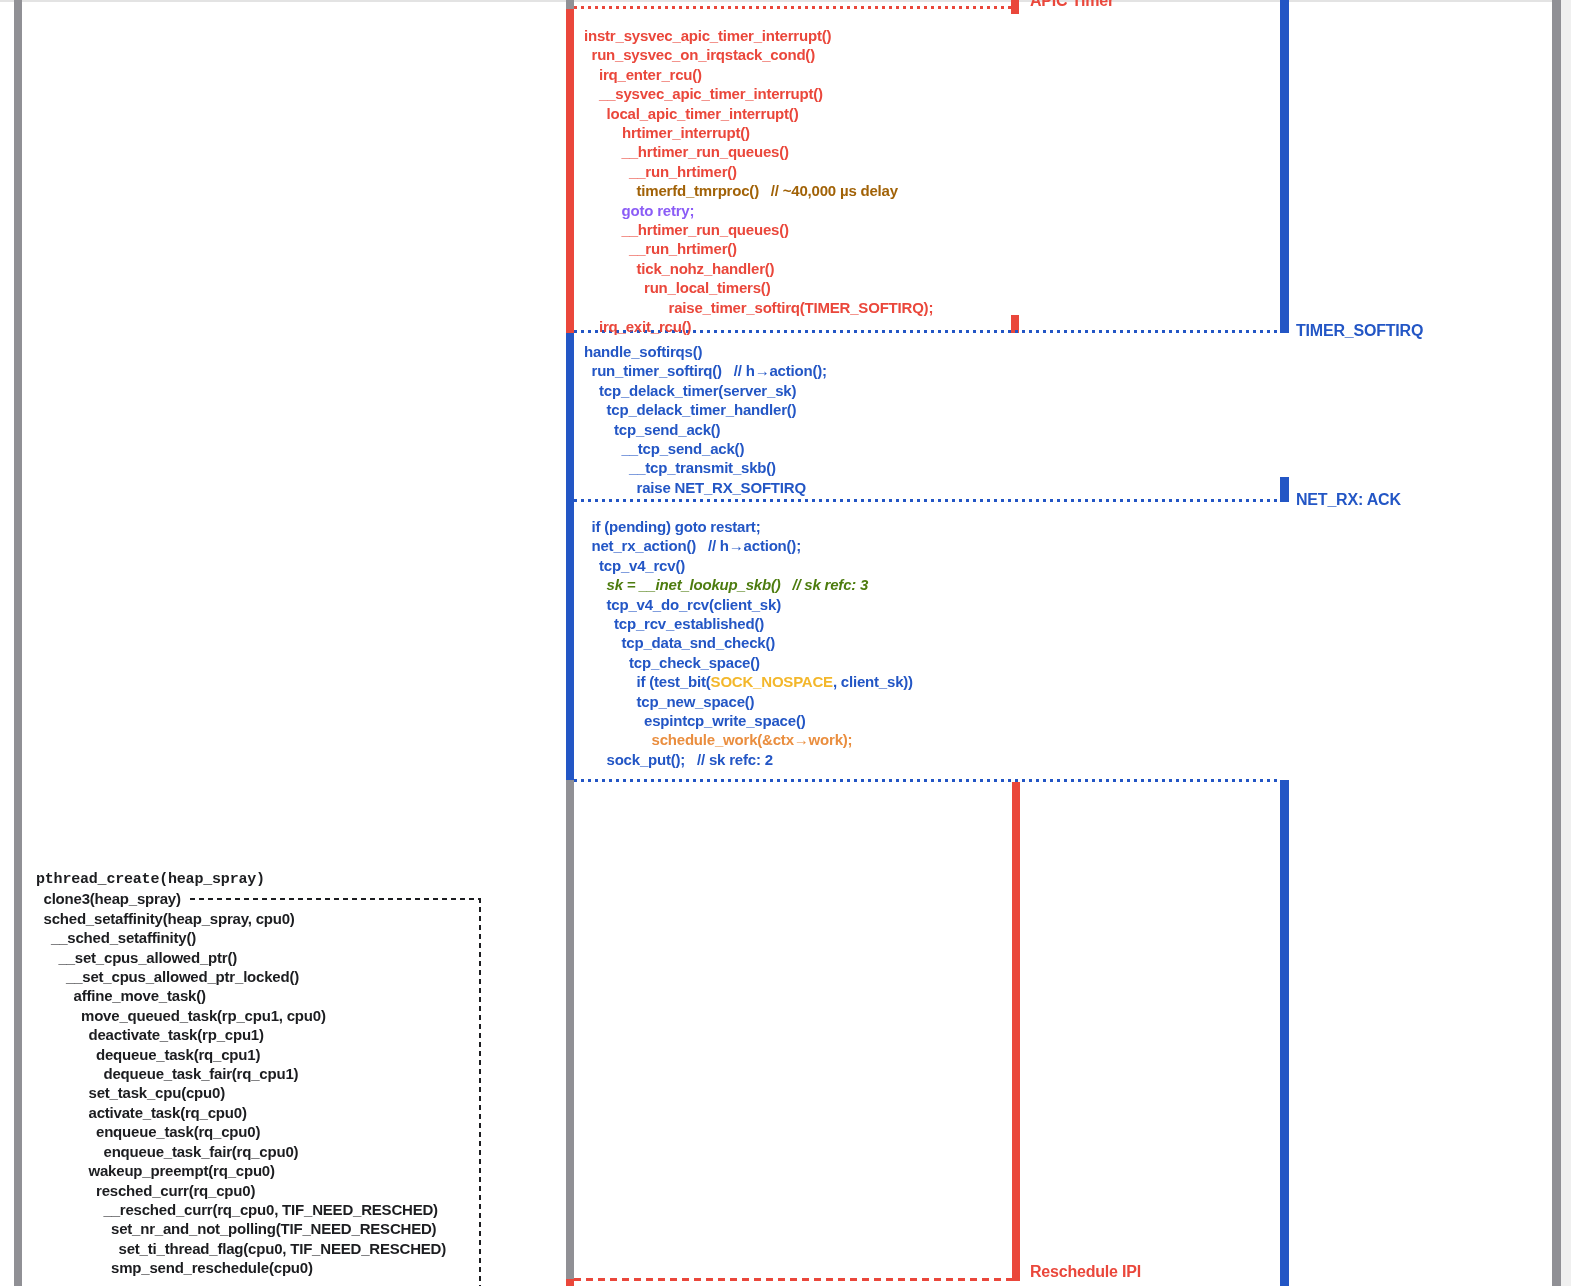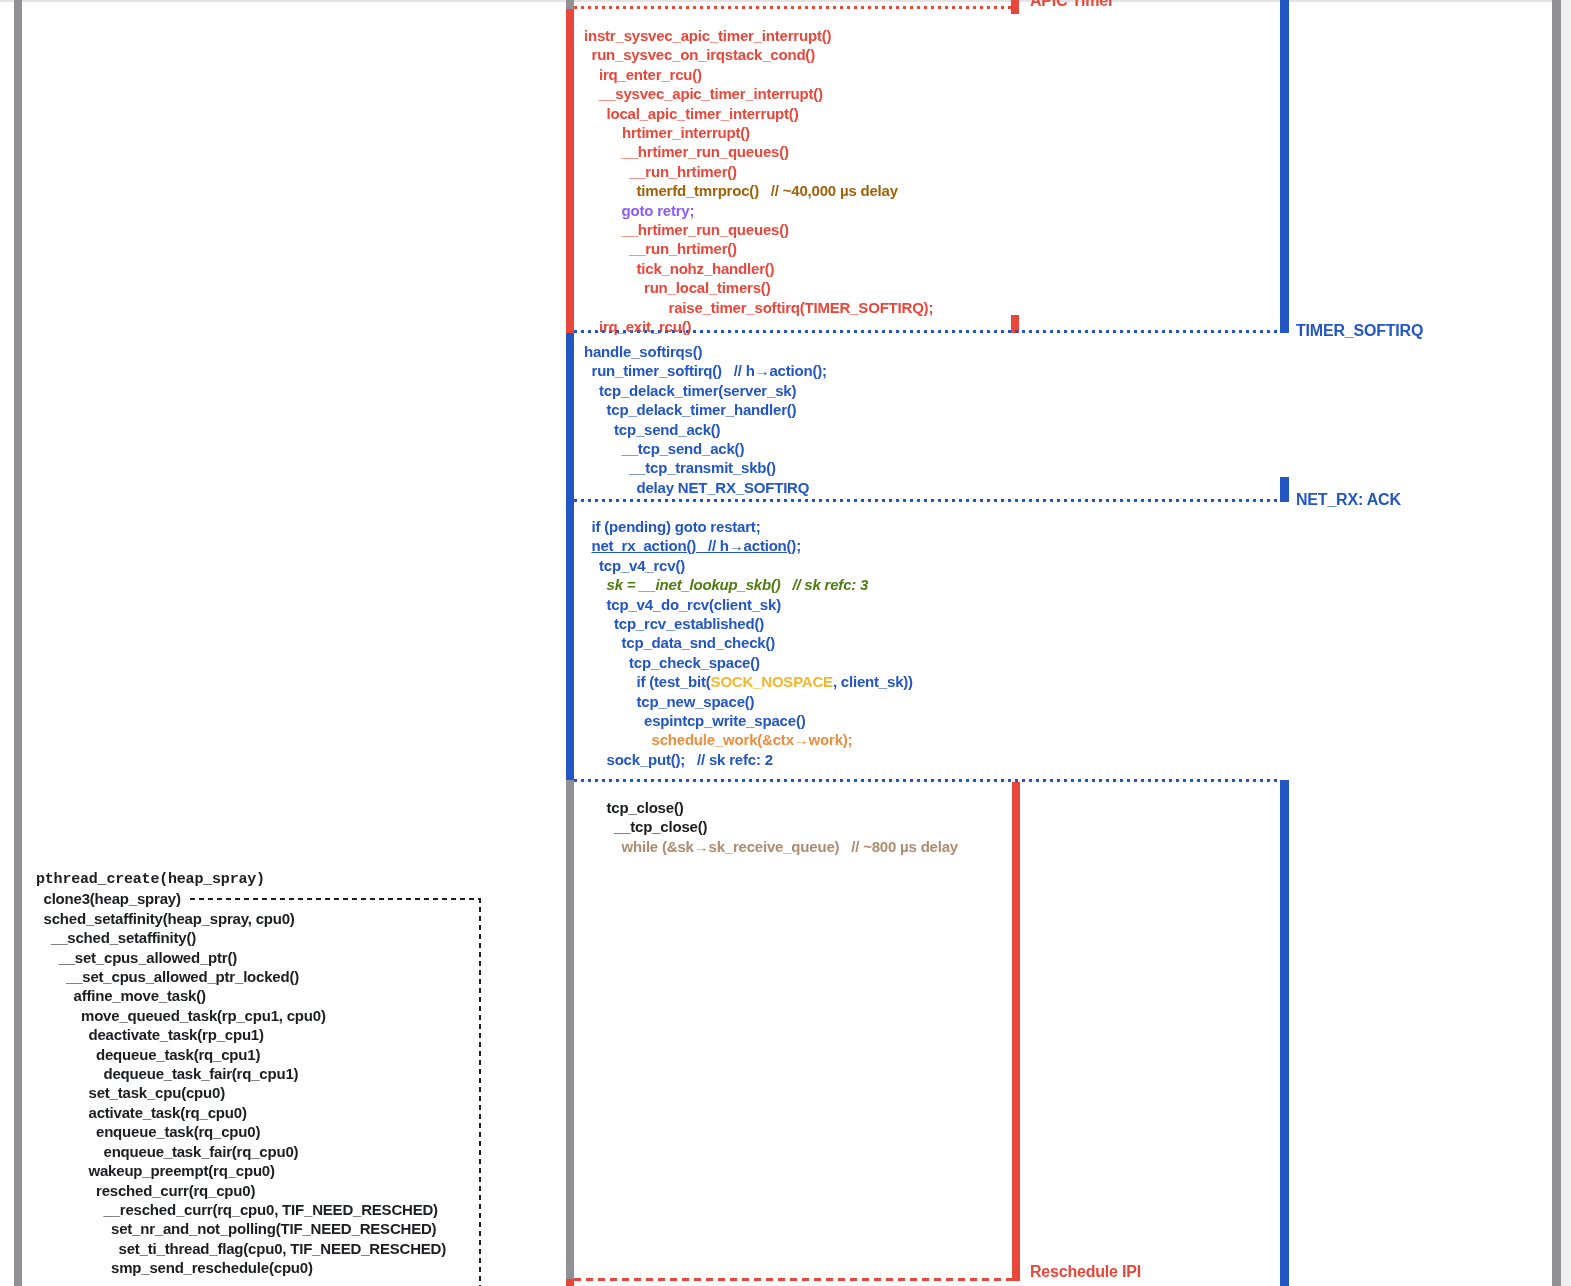--- a/index.html
+++ b/index.html
@@ -121,41 +121,36 @@
       <div class="stack-line" style="padding-left: 15px;"><span style="color: rgb(234, 71, 59);">irq_exit_rcu()</span></div>
     </div>
   <div class="stack blk-timer">
       <div class="stack-line" style="padding-left: 0px;"><span style="color: rgb(35, 86, 197);">handle_softirqs()</span></div>
       <div class="stack-line" style="padding-left: 7.5px;"><span style="color: rgb(35, 86, 197); text-align: right;">run_timer_softirq()   // h→action();</span></div>
       <div class="stack-line" style="padding-left: 15px;"><span style="color: rgb(35, 86, 197);">tcp_delack_timer(server_sk)</span></div>
       <div class="stack-line" style="padding-left: 22.5px;"><span style="color: rgb(35, 86, 197);">tcp_delack_timer_handler()</span></div>
       <div class="stack-line" style="padding-left: 30px;"><span style="color: rgb(35, 86, 197);">tcp_send_ack()</span></div>
       <div class="stack-line" style="padding-left: 37.5px;"><span style="color: rgb(35, 86, 197);">__tcp_send_ack()</span></div>
       <div class="stack-line" style="padding-left: 45px;"><span style="color: rgb(35, 86, 197);">__tcp_transmit_skb()</span></div>
-      <div class="stack-line" style="padding-left: 52.5px;"><span style="color: rgb(35, 86, 197);">delay NET_RX_SOFTIRQ</span></div>
+      <div class="stack-line" style="padding-left: 52.5px;"><span style="color: rgb(35, 86, 197);">raise NET_RX_SOFTIRQ</span></div>
     </div>
   <div class="stack blk-netrx">
       <div class="stack-line" style="padding-left: 7.5px;"><span style="color: rgb(35, 86, 197);">if (pending) goto restart;</span></div>
-      <div class="stack-line" style="padding-left: 7.5px;"><span style="color: rgb(35, 86, 197); text-decoration: underline;">net_rx_action()   // h→action();</span></div>
+      <div class="stack-line" style="padding-left: 7.5px;"><span style="color: rgb(35, 86, 197);">net_rx_action()   // h→action();</span></div>
       <div class="stack-line" style="padding-left: 15px;"><span style="color: rgb(35, 86, 197);">tcp_v4_rcv()</span></div>
       <div class="stack-line" style="padding-left: 22.5px;"><span style="color: #4d7c0f; font-style: italic;">sk = __inet_lookup_skb()   // sk refc: 3</span></div>
       <div class="stack-line" style="padding-left: 22.5px;"><span style="color: rgb(35, 86, 197);">tcp_v4_do_rcv(client_sk)</span></div>
       <div class="stack-line" style="padding-left: 30px;"><span style="color: rgb(35, 86, 197);">tcp_rcv_established()</span></div>
       <div class="stack-line" style="padding-left: 37.5px;"><span style="color: rgb(35, 86, 197);">tcp_data_snd_check()</span></div>
       <div class="stack-line" style="padding-left: 45px;"><span style="color: rgb(35, 86, 197);">tcp_check_space()</span></div>
       <div class="stack-line" style="padding-left: 52.5px;"><span style="color: rgb(35, 86, 197);">if (test_bit(</span><span style="color: rgb(243, 183, 43);">SOCK_NOSPACE</span><span style="color: rgb(35, 86, 197);">, client_sk))</span></div>
       <div class="stack-line" style="padding-left: 52.5px;"><span style="color: rgb(35, 86, 197);">tcp_new_space()</span></div>
       <div class="stack-line" style="padding-left: 60px;"><span style="color: rgb(35, 86, 197);">espintcp_write_space()</span></div>
       <div class="stack-line" style="padding-left: 67.5px;"><span style="color: rgb(234, 142, 63);">schedule_work(&amp;ctx→work);</span></div>
       <div class="stack-line" style="padding-left: 22.5px;"><span style="color: rgb(35, 86, 197);">sock_put();   // sk refc: 2</span></div>
-    </div>
-  <div class="stack blk-close">
-      <div class="stack-line" style="padding-left: 22.5px;"><span style="color: rgb(28, 29, 32);">tcp_close()</span></div>
-      <div class="stack-line" style="padding-left: 30px;"><span style="color: rgb(28, 29, 32);">__tcp_close()</span></div>
-      <div class="stack-line" style="padding-left: 37.5px;"><span style="color: rgb(174, 140, 111);">while (&amp;sk→sk_receive_queue)   // ~800 µs delay</span></div>
     </div>
   <div class="stack blk-pthread">
       <div class="stack-line" style="padding-left: 0px; font-family: Liberation Mono, monospace;"><span style="color: rgb(28, 29, 32);">pthread_create(heap_spray)</span></div>
       <div class="stack-line" style="padding-left: 7.5px;"><span style="color: rgb(28, 29, 32);">clone3(heap_spray)</span></div>
       <div class="stack-line" style="padding-left: 7.5px;"><span style="color: rgb(28, 29, 32);">sched_setaffinity(heap_spray, cpu0)</span></div>
       <div class="stack-line" style="padding-left: 15px;"><span style="color: rgb(28, 29, 32);">__sched_setaffinity()</span></div>
       <div class="stack-line" style="padding-left: 22.5px;"><span style="color: rgb(28, 29, 32);">__set_cpus_allowed_ptr()</span></div>
       <div class="stack-line" style="padding-left: 30px;"><span style="color: rgb(28, 29, 32);">__set_cpus_allowed_ptr_locked()</span></div>
       <div class="stack-line" style="padding-left: 37.5px;"><span style="color: rgb(28, 29, 32);">affine_move_task()</span></div>
       <div class="stack-line" style="padding-left: 45px;"><span style="color: rgb(28, 29, 32);">move_queued_task(rp_cpu1, cpu0)</span></div>

